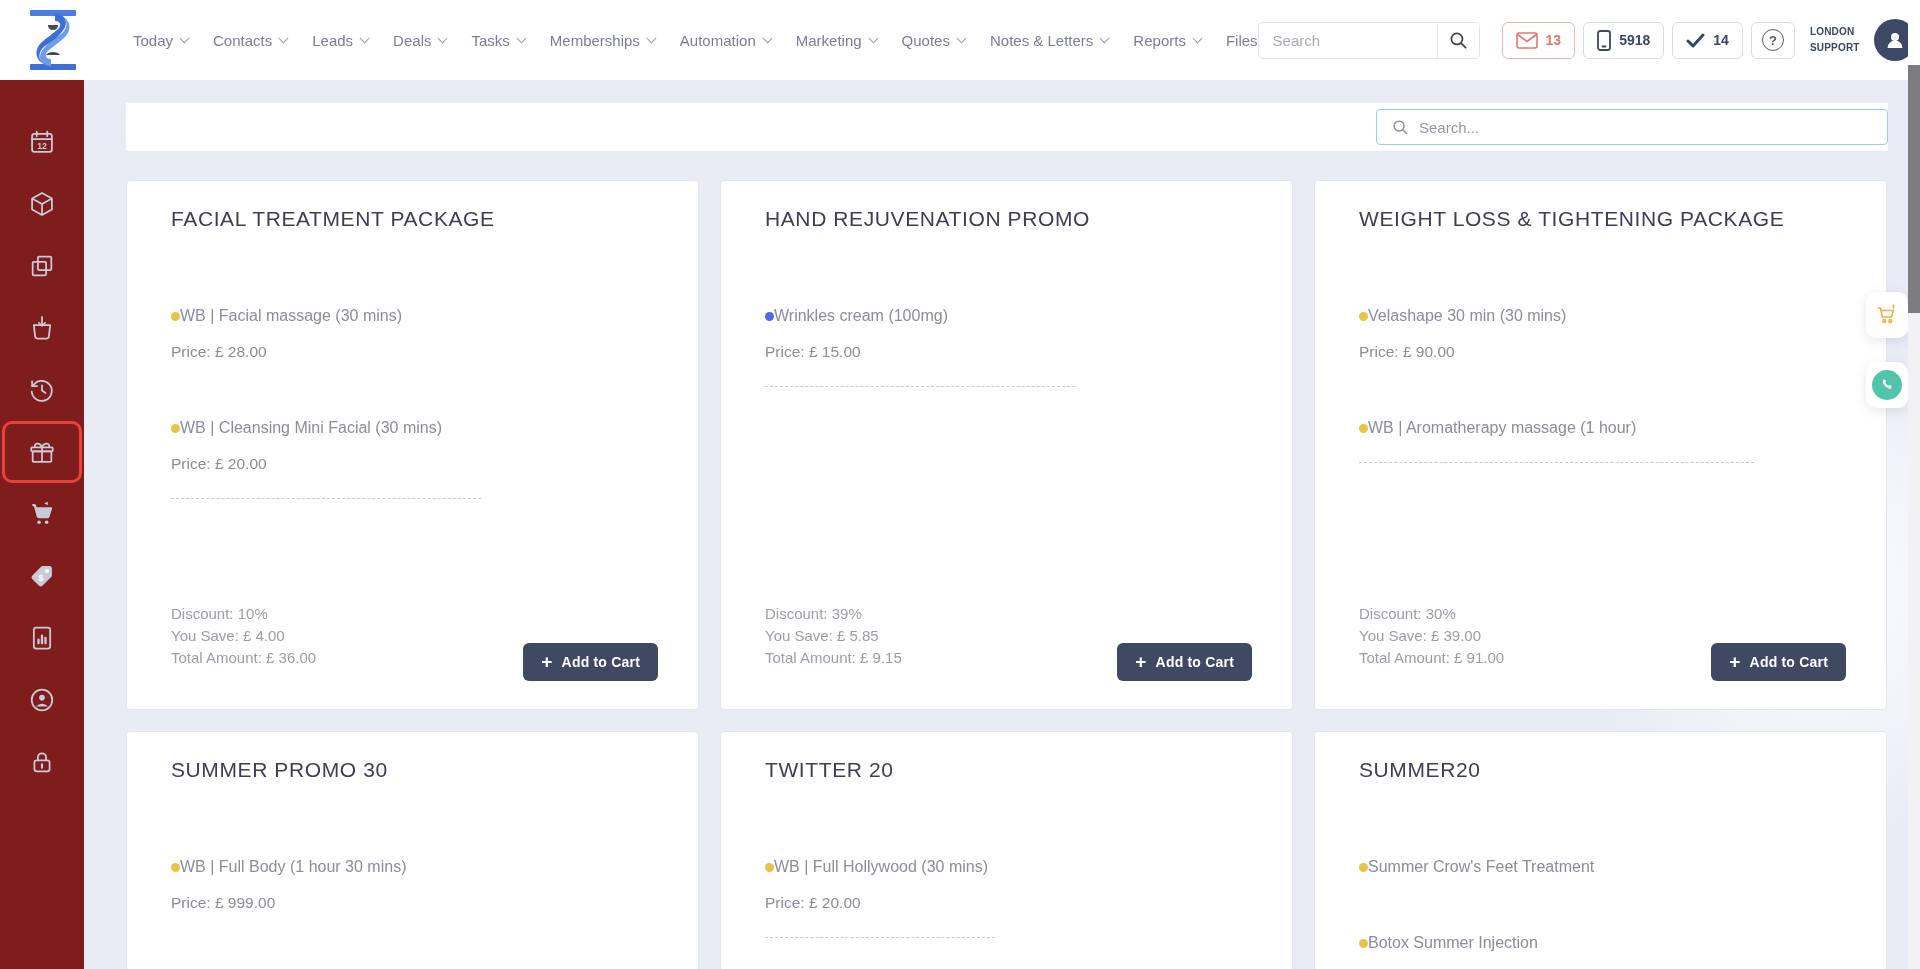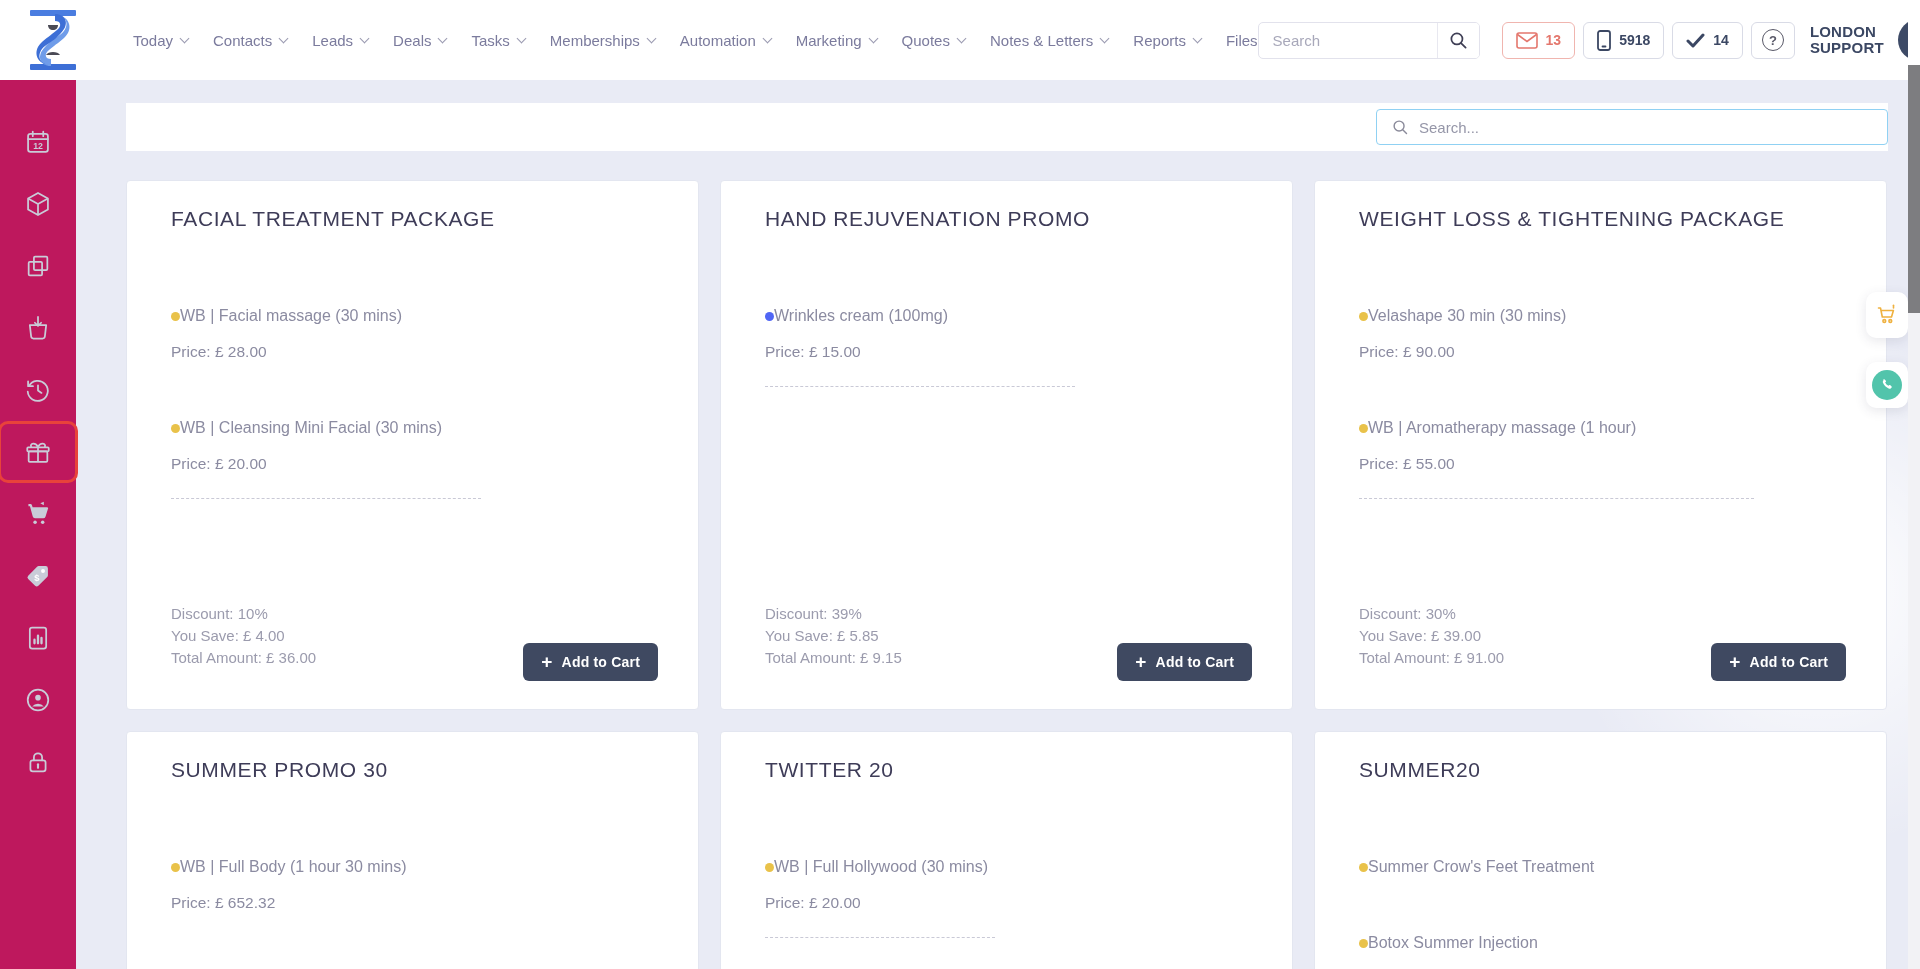--- a/index.html
+++ b/index.html
@@ -14,25 +14,25 @@
   .chev { width:7px; height:7px; border-right:1.6px solid #9a9ab0; border-bottom:1.6px solid #9a9ab0; transform:rotate(45deg); margin-top:-4px; flex:none; }
   .header-right { margin-left:auto; display:flex; align-items:center; gap:8px; }
   .h-search { display:flex; align-items:stretch; height:37px; width:222px; border:1px solid #e2e2ec; border-radius:5px; background:#fff; margin-right:14px; overflow:hidden; }
   .h-search input { border:0; outline:0; flex:1; padding:4px 14px; font-size:15px; color:#55556a; font-family:inherit; background:transparent; min-width:0; }
   .h-search input::placeholder { color:#a8a8ba; }
   .h-search-btn { width:42px; border:0; border-left:1px solid #e8e8f0; background:#fff; display:flex; align-items:center; justify-content:center; color:#3f3f55; cursor:pointer; }
   .badge { height:37px; border:1px solid var(--badge-border,#d9dbe6); border-radius:6px; display:flex; align-items:center; gap:8px; padding:0 13px; font-size:14px; font-weight:bold; color:var(--navy,#3b4763); background:#fff; cursor:pointer; }
   .badge.mail { border-color:var(--salmon-border,#f0b5af); color:var(--salmon,#e4776d); }
   .help-badge { width:44px; justify-content:center; padding:0; }
   .help-circle { width:22px; height:22px; border-radius:50%; border:1.6px solid #595968; color:#595968; font-size:13px; font-weight:bold; display:flex; align-items:center; justify-content:center; }
-  .user-name { font-size:15px; font-weight:bold; color:var(--navy,#3b4763); line-height:16px; margin-left:7px; letter-spacing:.2px; }
+  .user-name { font-size:10px; font-weight:bold; color:var(--navy,#3b4763); line-height:16px; margin-left:7px; letter-spacing:.2px; }
   .avatar { width:42px; height:42px; border-radius:50%; background:var(--avatar-bg,#3d4a66); display:flex; align-items:center; justify-content:center; margin-left:6px; cursor:pointer; flex:none; }
 
   
-  .sidebar { position:absolute; left:0; top:80px; width:76px; height:889px; background:#be185d; z-index:4; display:flex; flex-direction:column; align-items:center; padding-top:48px; gap:34px; }
+  .sidebar { position:absolute; left:0; top:80px; width:84px; height:889px; background:#7f1d1d; z-index:4; display:flex; flex-direction:column; align-items:center; padding-top:48px; gap:34px; }
   .side-icon { width:28px; height:28px; color:var(--sidebar-icon,#c9ccd8); cursor:pointer; flex:none; }
   .gift-wrap { width:80px; height:62px; border:3px solid var(--red-highlight,#e8423b); border-radius:10px; display:flex; align-items:center; justify-content:center; margin:-17px 0; flex:none; }
 
   
   .main { position:absolute; left:100px; top:80px; width:1820px; height:889px; background:var(--content-bg,#e9ebf5); overflow:hidden; }
   .glow { position:absolute; right:-160px; top:230px; width:520px; height:560px; border-radius:50%;
           background:radial-gradient(circle, rgba(255,255,255,.95) 0%, rgba(255,255,255,0) 68%); pointer-events:none; }
   .toolbar { position:relative; margin:23px 32px 0 26px; height:48px; background:#fff; display:flex; align-items:center; justify-content:flex-end; }
   .c-search { width:512px; height:36px; border:1.5px solid var(--search-border,#90d1f3); border-radius:4px; background:#fff; display:flex; align-items:center; padding:0 15px; gap:10px; }
   .c-search input { border:0; outline:0; flex:1; font-size:15px; color:#55556a; font-family:inherit; }
@@ -315,21 +315,20 @@
               <span class="bullet yellow"></span>
               <span class="item-name">Velashape 30 min (30 mins)</span>
             </div>
           <div class="item-price">Price: £ 90.00</div>
         </div>
         <div class="item">
           <div class="item-head">
               <span class="bullet yellow"></span>
               <span class="item-name">WB | Aromatherapy massage (1 hour)</span>
             </div>
-          <div class="item-price">Price: £ 55.00</div>
         </div>
       </div>
       <div class="divider" style="width:395px"></div>
       <div class="card-footer">
         <div class="totals">
           <div>Discount: 30%</div>
           <div>You Save: £ 39.00</div>
           <div>Total Amount: £ 91.00</div>
         </div>
         <button class="add-cart">
@@ -340,21 +339,21 @@
     </section>
 
     <section class="card">
       <h2 class="card-title">SUMMER PROMO 30</h2>
       <div class="items">
         <div class="item">
           <div class="item-head">
               <span class="bullet yellow"></span>
               <span class="item-name">WB | Full Body (1 hour 30 mins)</span>
             </div>
-          <div class="item-price">Price: £ 652.32</div>
+          <div class="item-price">Price: £ 999.00</div>
         </div>
       </div>
     </section>
 
     <section class="card">
       <h2 class="card-title">TWITTER 20</h2>
       <div class="items">
         <div class="item">
           <div class="item-head">
               <span class="bullet yellow"></span>

